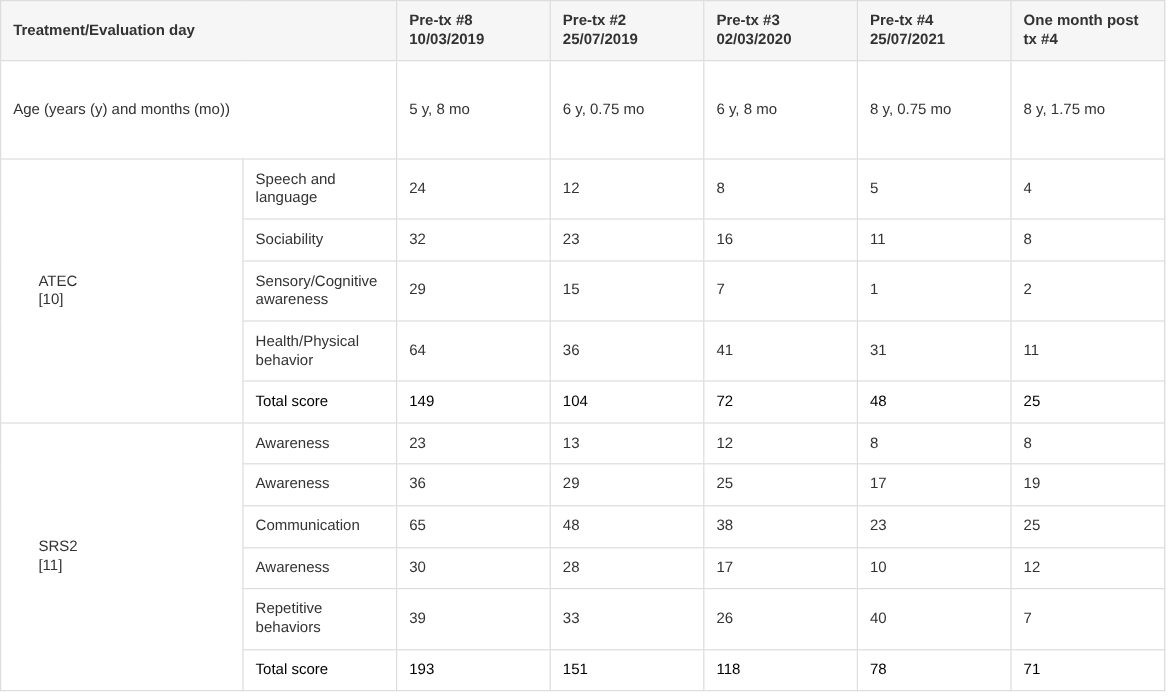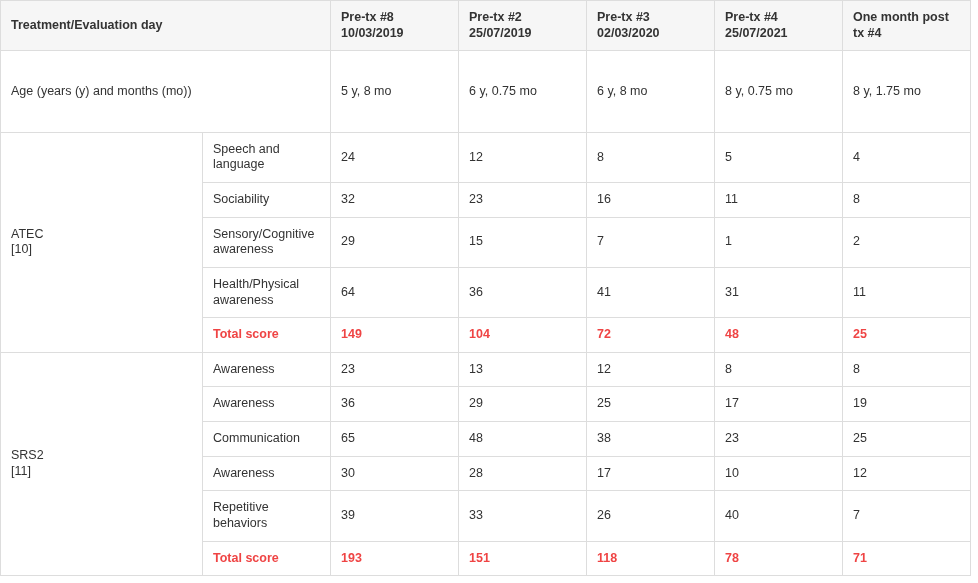--- a/index.html
+++ b/index.html
@@ -44,28 +44,29 @@
   }
   td.group-label {
     background: #ffffff;
     color: #333333;
     text-align: left;
     vertical-align: middle;
     padding-left: 10px;
   }
   td.group-label .glabel {
     display: block;
+    margin-left: 21px;
   }
   td.row-label {
     color: #333333;
   }
   tr.total-row td.row-label,
   tr.total-row td.value {
-    font-weight: bold;
-    color: #ef4444;
+    font-weight: normal;
+    color: #000000;
   }
   td.value {
     color: #333333;
   }
   .col-head { width: 202px; }
   .col-sub { width: 137px; }
   .col-v { width: 128px; }
 </style>
 </head>
 <body>
@@ -148,21 +149,21 @@
     <tr>
       <td class="row-label">Sensory/Cognitive awareness</td>
       <td class="value">29</td>
       <td class="value">15</td>
       <td class="value">7</td>
       <td class="value">1</td>
       <td class="value">2</td>
       <td class="value">0</td>
     </tr>
     <tr>
-      <td class="row-label">Health/Physical awareness</td>
+      <td class="row-label">Health/Physical behavior</td>
       <td class="value">64</td>
       <td class="value">36</td>
       <td class="value">41</td>
       <td class="value">31</td>
       <td class="value">11</td>
       <td class="value">5</td>
     </tr>
     <tr class="total-row">
       <td class="row-label">Total score</td>
       <td class="value">149</td>

